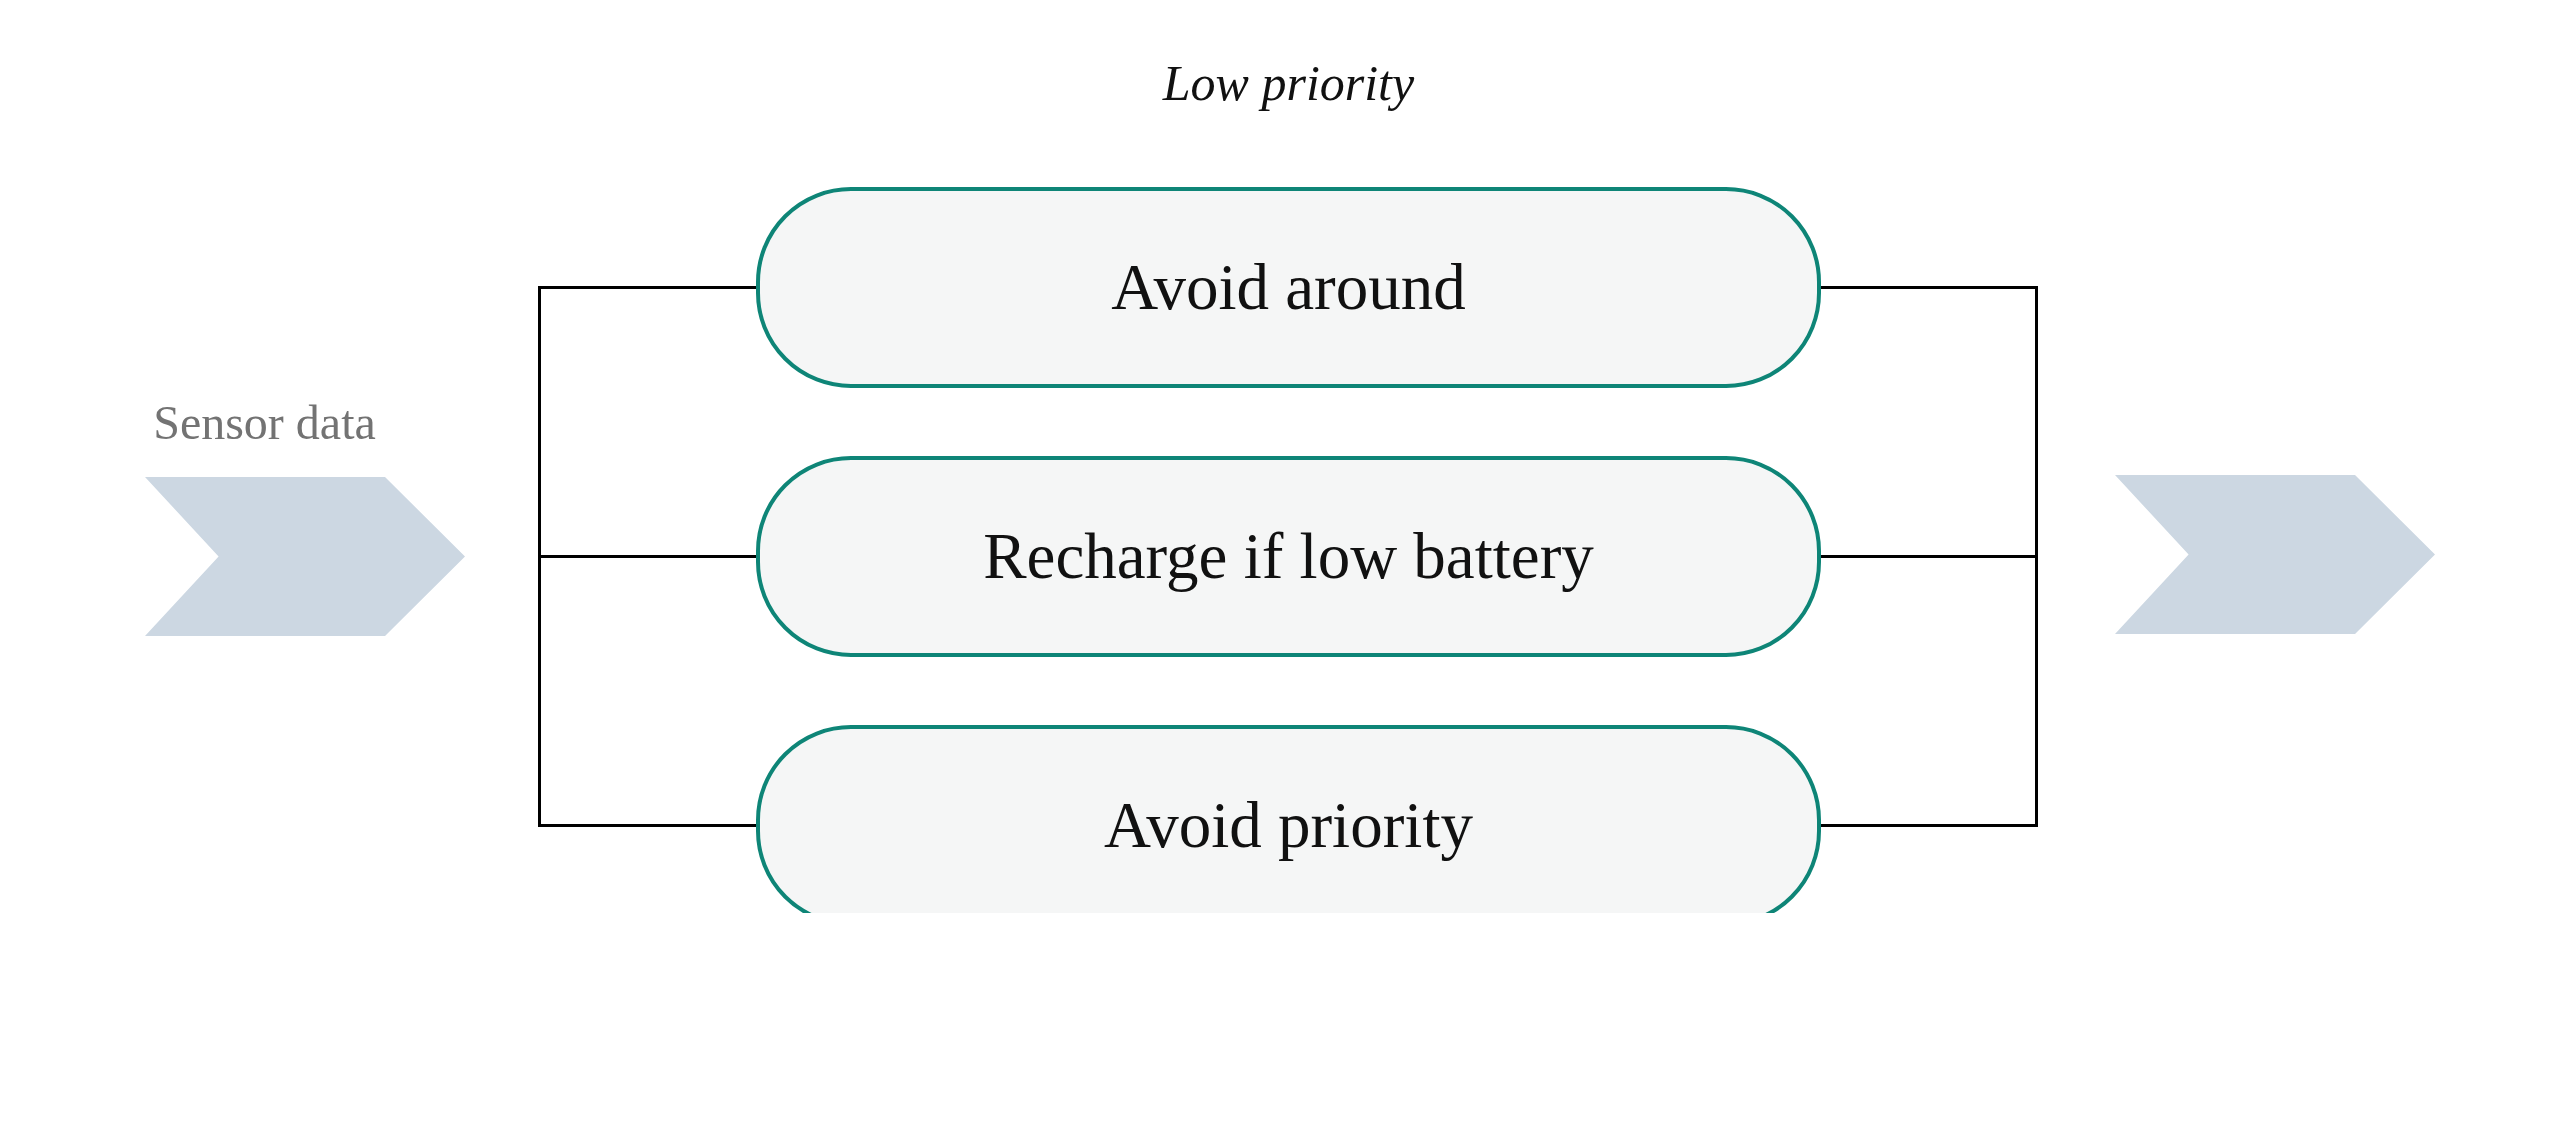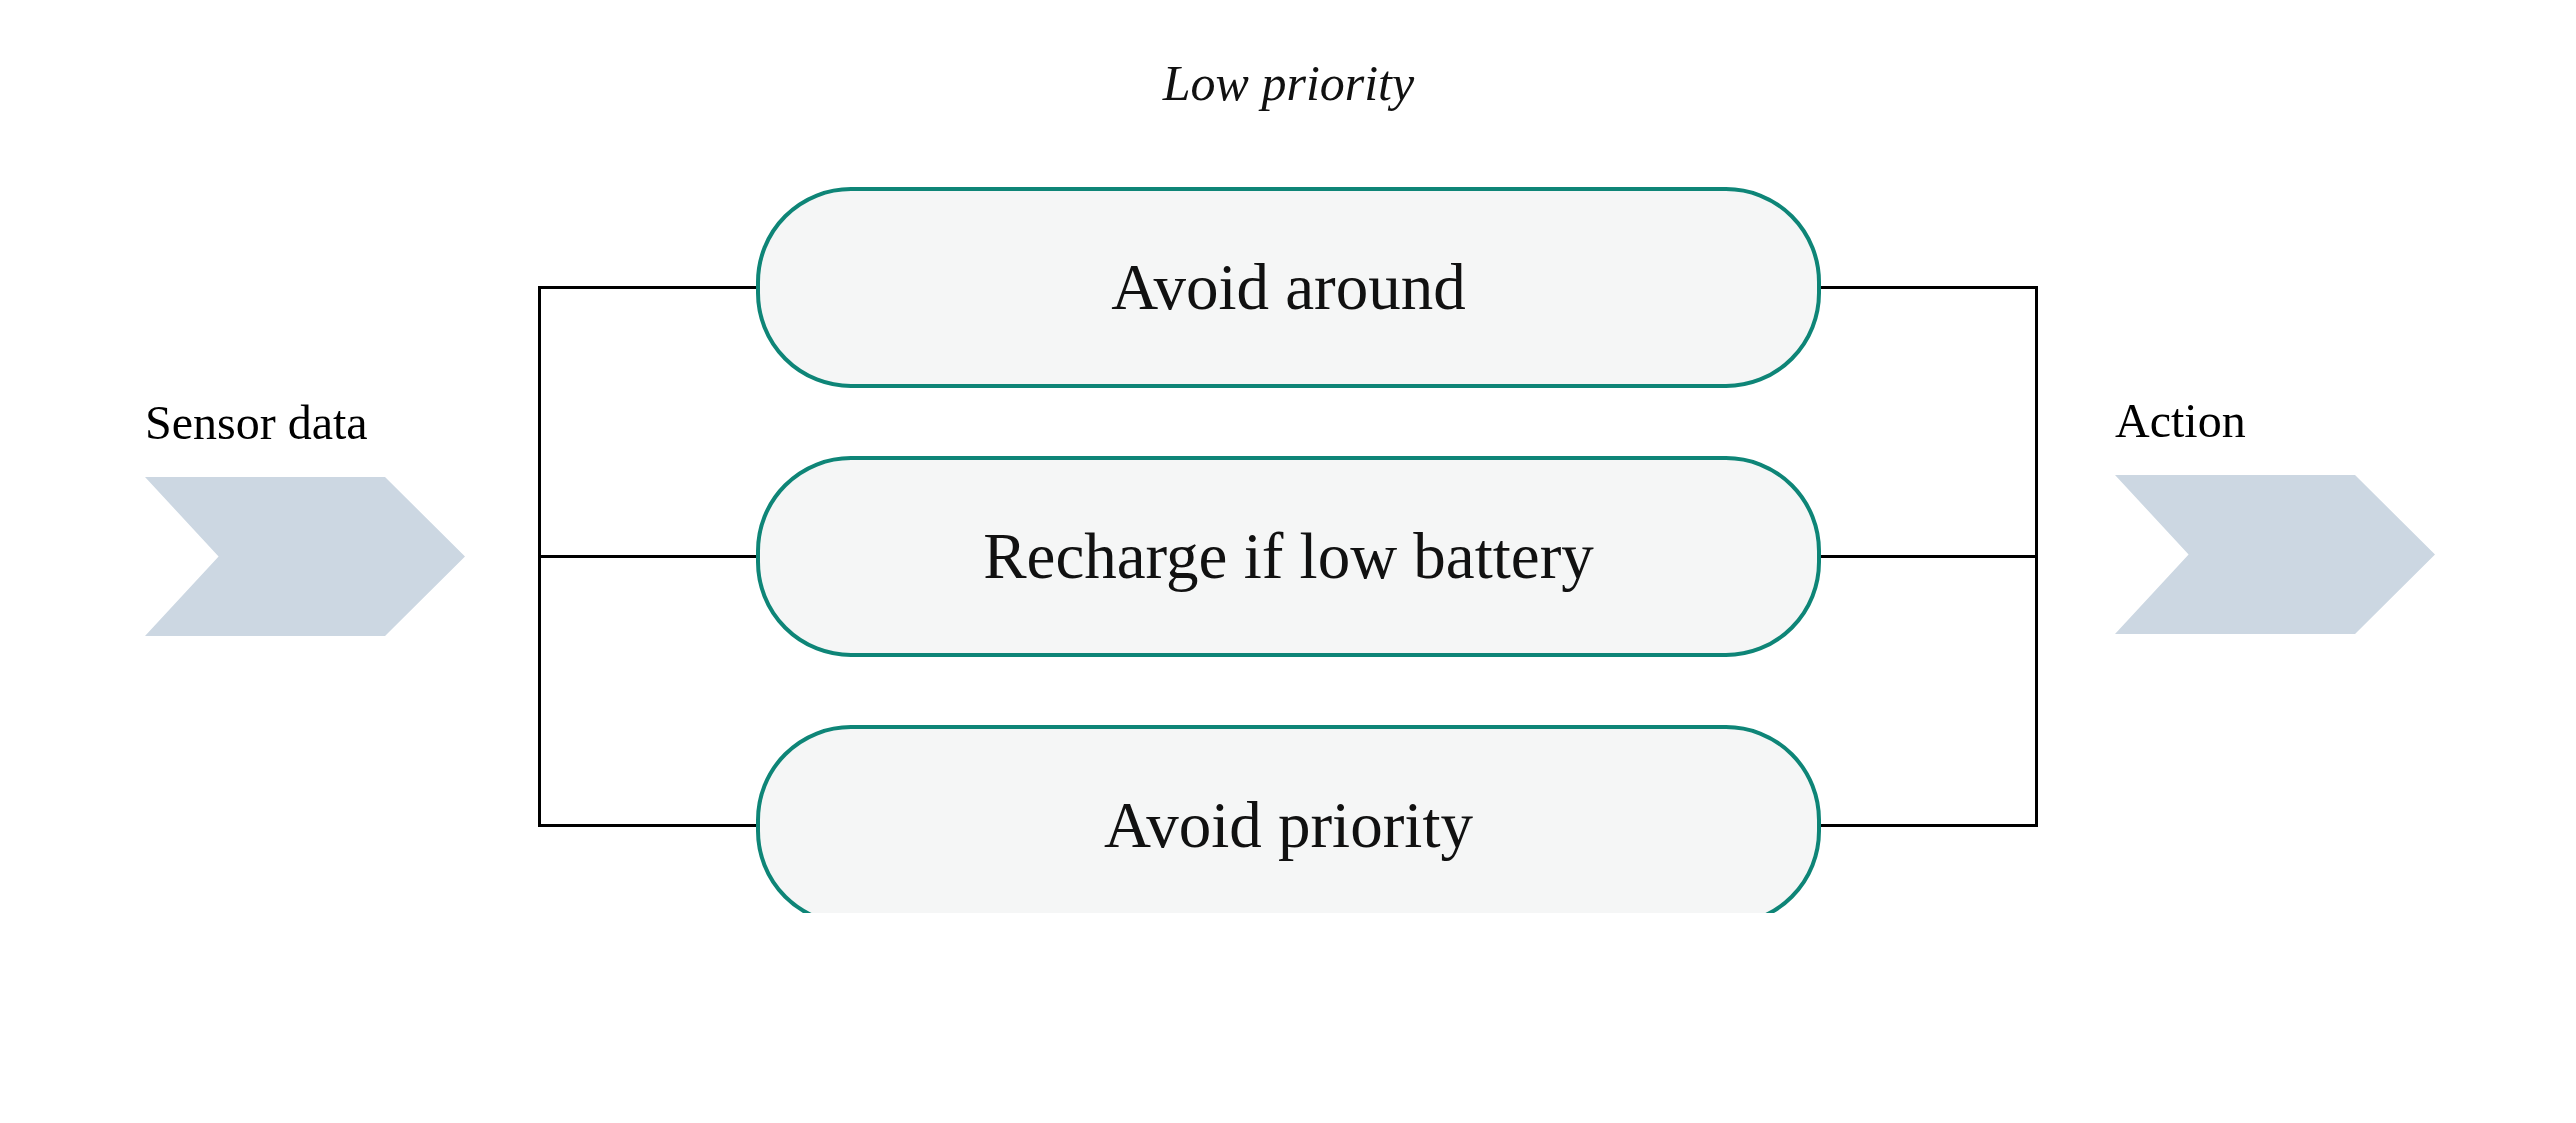--- a/index.html
+++ b/index.html
@@ -72,40 +72,39 @@
     height: 159px;
     background: #ccd7e2;
     clip-path: polygon(0% 0%, 75% 0%, 100% 50%, 75% 100%, 0% 100%, 23% 50%);
   }
   .chevron.input  { left: 145px;  top: 477px; }
   .chevron.output { left: 2115px; top: 475px; }
 
   .io-label {
     position: absolute;
     width: 239px;
-    text-align: left;
+    text-align: center;
     font-size: 48px;
     line-height: 1.1;
-    color: #000000;
+    color: #737373;
   }
   .io-label.input  { left: 145px;  top: 397px; }
   .io-label.output { left: 2115px; top: 395px; }
 </style>
 </head>
 <body>
 
 <div class="canvas">
 
   <div class="priority-label top">Low priority</div>
 
   <div class="io-label input">Sensor data</div>
 
   <div class="chevron input"></div>
 
-  <div class="io-label output">Action</div>
 
   <div class="chevron output"></div>
 
   <div class="line v-line left"></div>
   <div class="line h-line l0"></div>
   <div class="line h-line l1"></div>
   <div class="line h-line l2"></div>
 
   <div class="line v-line right"></div>
   <div class="line h-line r0"></div>

